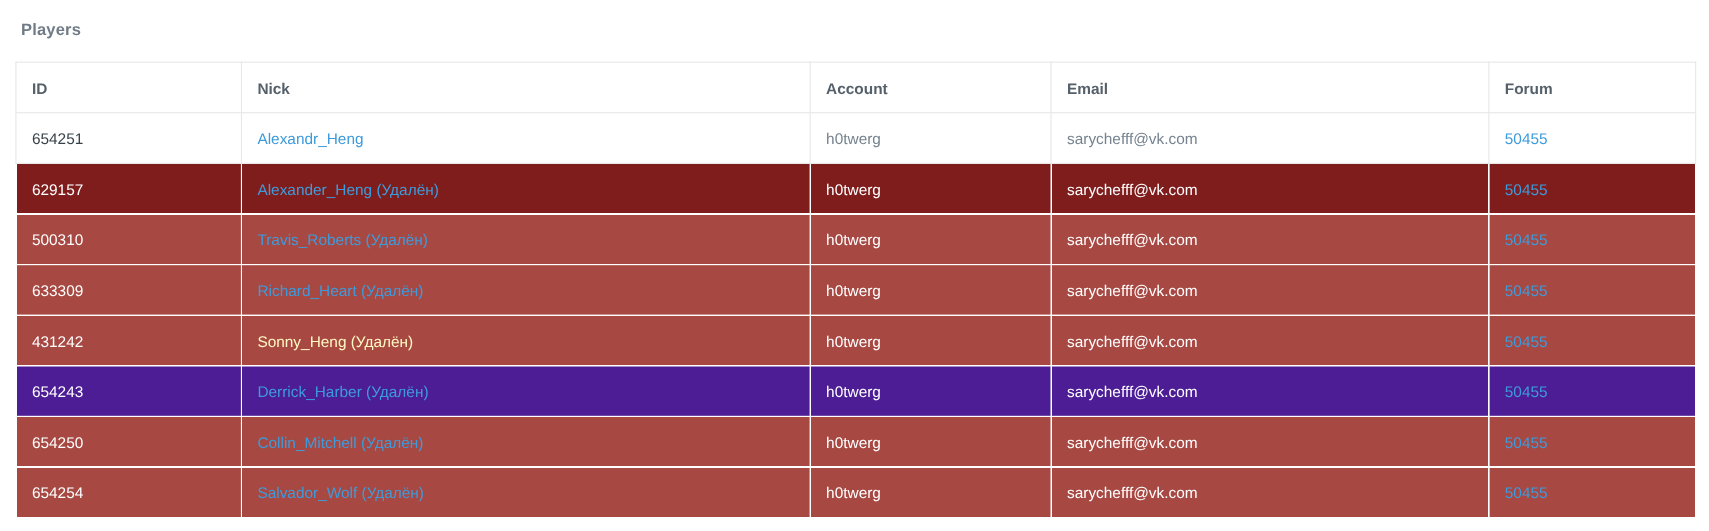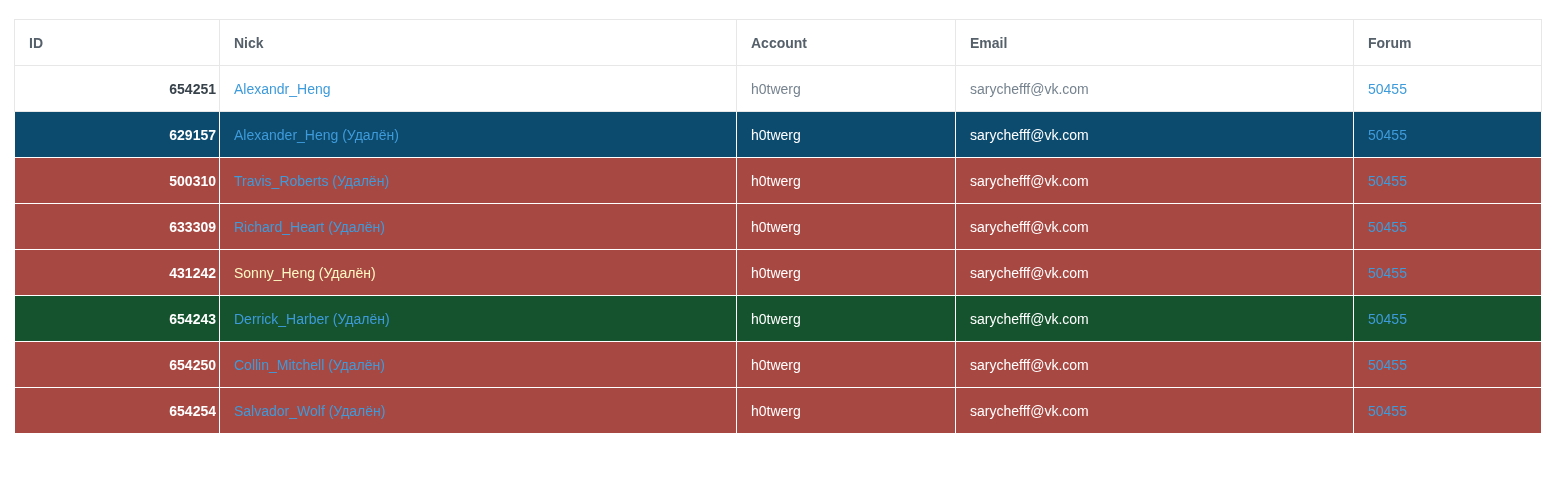--- a/index.html
+++ b/index.html
@@ -31,32 +31,33 @@
     text-align: left;
     vertical-align: middle;
     white-space: nowrap;
     overflow: hidden;
   }
   th {
     color: #55606a;
     font-weight: 700;
     background: #ffffff;
   }
-  td.cell-id { font-weight: 700; color: #37424a; text-align: right; }
+  td.cell-id { font-weight: 400; color: #37424a; }
   td.cell-account, td.cell-email { color: #76838f; }
   a.tbl-link { text-decoration: none; cursor: pointer; }
   tr.deleted td { border-color: #ffffff; }
   tr.deleted td.cell-id,
   tr.deleted td.cell-account,
   tr.deleted td.cell-email { color: #ffffff; }
 </style>
 </head>
 <body>
 
 <div class="wrap">
+  <div class="page-title">Players</div>
 
   <table class="players">
     <colgroup>
         <col style="width: 205px;">
         <col style="width: 517px;">
         <col style="width: 219px;">
         <col style="width: 398px;">
         <col style="width: 188px;">
       </colgroup>
     <thead>
@@ -69,21 +70,21 @@
         </tr>
     </thead>
     <tbody>
         <tr>
           <td class="cell-id">654251</td>
           <td class="cell-nick"><a href="#" class="tbl-link" style="color: rgb(62, 155, 219);">Alexandr_Heng</a></td>
           <td class="cell-account">h0twerg</td>
           <td class="cell-email">sarychefff@vk.com</td>
           <td class="cell-forum"><a href="#" class="tbl-link" style="color: rgb(62, 155, 219);">50455</a></td>
         </tr>
-        <tr class="deleted" style="background: #0c4a6e;">
+        <tr class="deleted" style="background: #7f1d1d;">
           <td class="cell-id">629157</td>
           <td class="cell-nick"><a href="#" class="tbl-link" style="color: rgb(62, 155, 219);">Alexander_Heng (Удалён)</a></td>
           <td class="cell-account">h0twerg</td>
           <td class="cell-email">sarychefff@vk.com</td>
           <td class="cell-forum"><a href="#" class="tbl-link" style="color: rgb(62, 155, 219);">50455</a></td>
         </tr>
         <tr class="deleted" style="background: rgb(167, 72, 66);">
           <td class="cell-id">500310</td>
           <td class="cell-nick"><a href="#" class="tbl-link" style="color: rgb(62, 155, 219);">Travis_Roberts (Удалён)</a></td>
           <td class="cell-account">h0twerg</td>
@@ -97,21 +98,21 @@
           <td class="cell-email">sarychefff@vk.com</td>
           <td class="cell-forum"><a href="#" class="tbl-link" style="color: rgb(62, 155, 219);">50455</a></td>
         </tr>
         <tr class="deleted" style="background: rgb(167, 72, 66);">
           <td class="cell-id">431242</td>
           <td class="cell-nick"><a href="#" class="tbl-link" style="color: #fef9c3;">Sonny_Heng (Удалён)</a></td>
           <td class="cell-account">h0twerg</td>
           <td class="cell-email">sarychefff@vk.com</td>
           <td class="cell-forum"><a href="#" class="tbl-link" style="color: rgb(62, 155, 219);">50455</a></td>
         </tr>
-        <tr class="deleted" style="background: #14532d;">
+        <tr class="deleted" style="background: #4c1d95;">
           <td class="cell-id">654243</td>
           <td class="cell-nick"><a href="#" class="tbl-link" style="color: rgb(62, 155, 219);">Derrick_Harber (Удалён)</a></td>
           <td class="cell-account">h0twerg</td>
           <td class="cell-email">sarychefff@vk.com</td>
           <td class="cell-forum"><a href="#" class="tbl-link" style="color: rgb(62, 155, 219);">50455</a></td>
         </tr>
         <tr class="deleted" style="background: rgb(167, 72, 66);">
           <td class="cell-id">654250</td>
           <td class="cell-nick"><a href="#" class="tbl-link" style="color: rgb(62, 155, 219);">Collin_Mitchell (Удалён)</a></td>
           <td class="cell-account">h0twerg</td>

